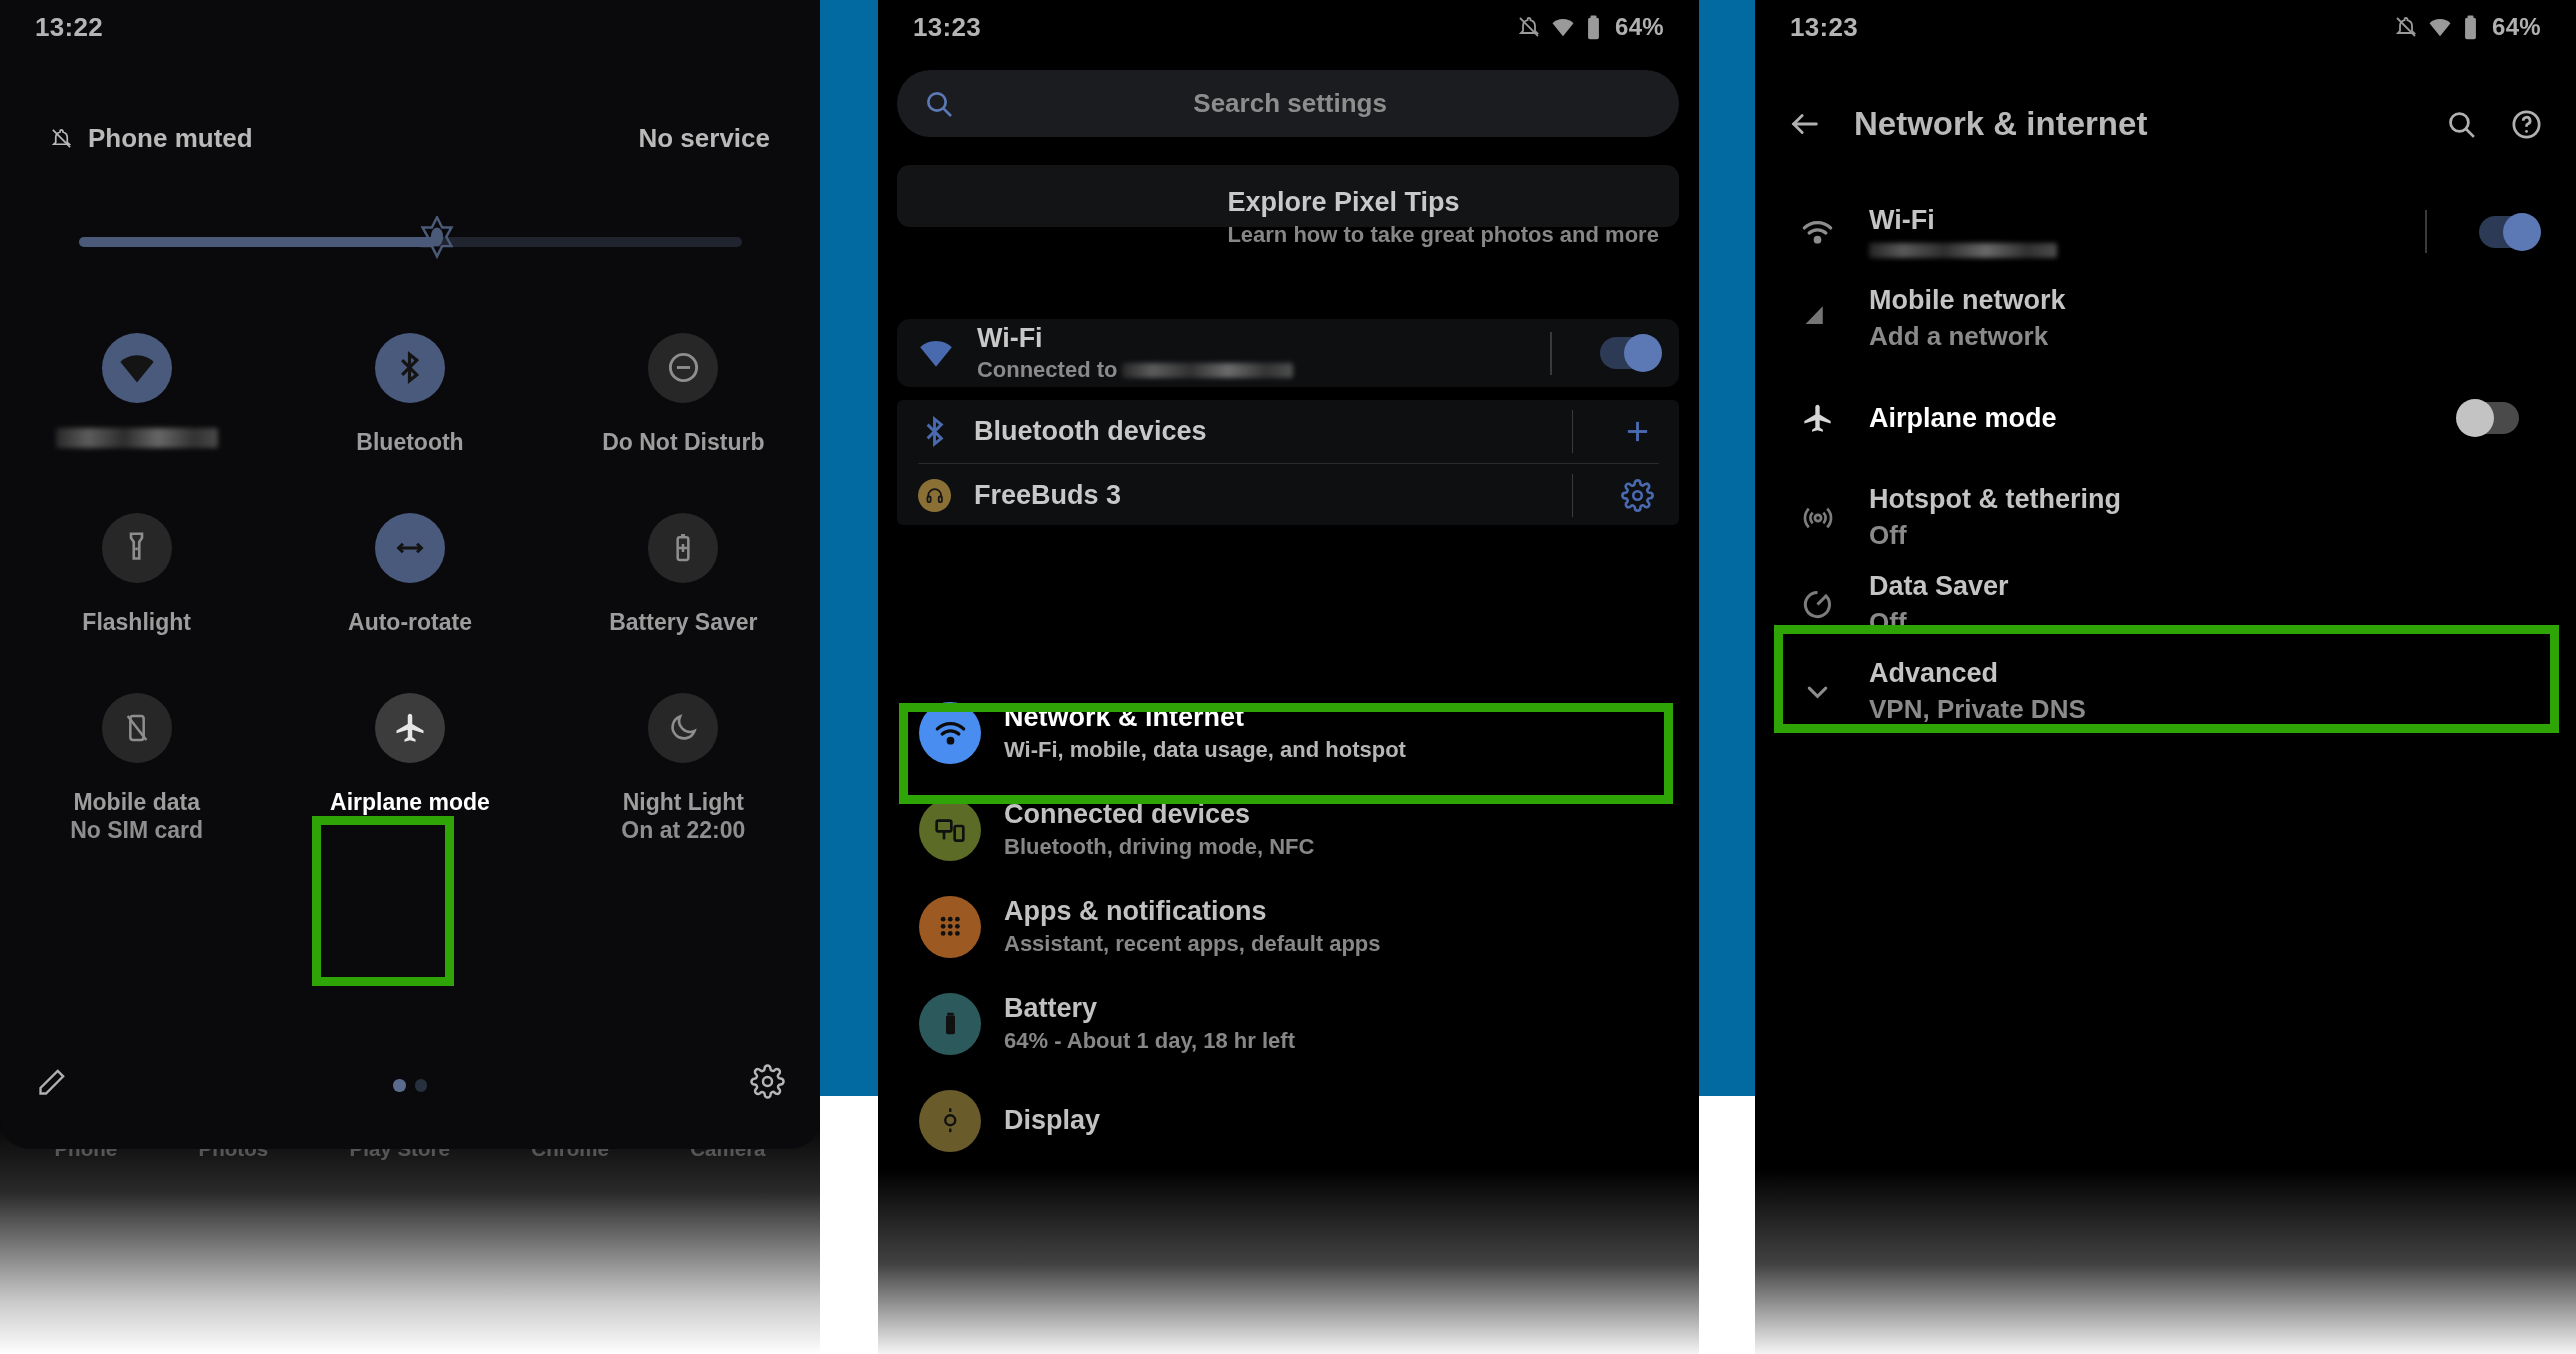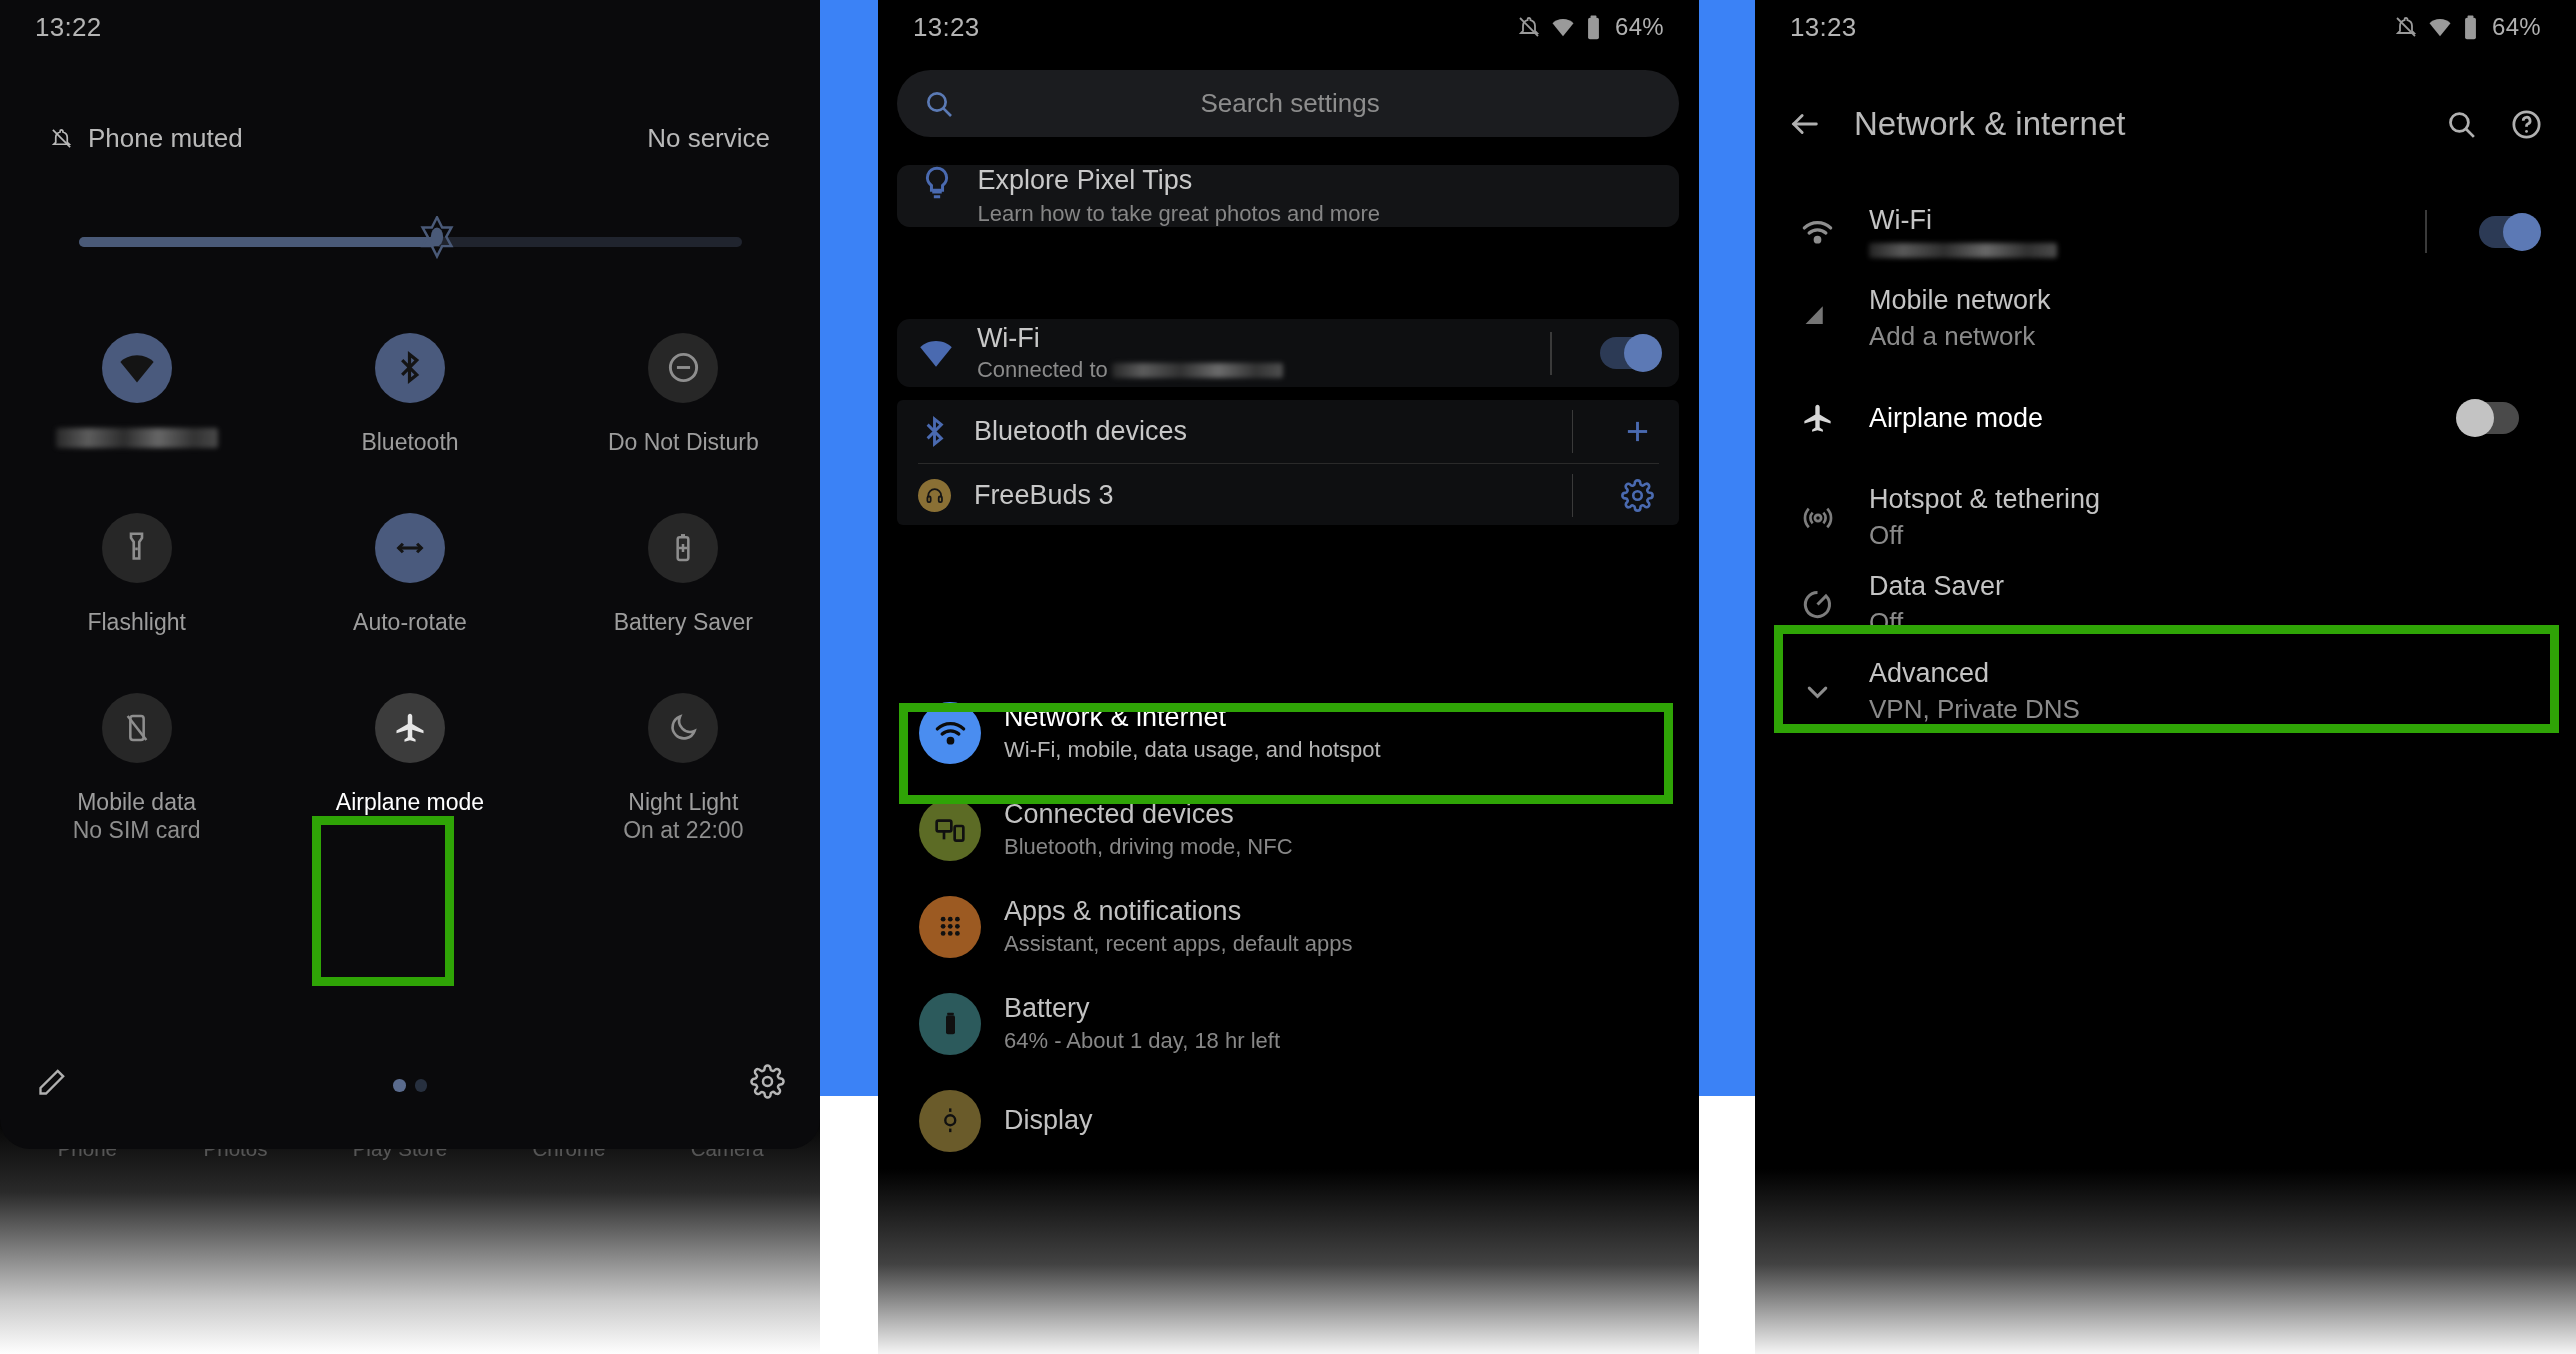--- a/index.html
+++ b/index.html
@@ -2,21 +2,21 @@
 <html style="font-size:9px"><head>
 <meta charset="utf-8">
 <style>
   * { box-sizing: border-box; margin: 0; padding: 0; }
   html, body {
     width: 2576px; height: 1355px;
     background: #ffffff;
     font-family: "Liberation Sans", sans-serif;
     overflow: hidden;
   }
-  .stage { position: relative; width: 2576px; height: 1096px; background: #3b82f6; }
+  .stage { position: relative; width: 2576px; height: 1096px; background: #0369a1; font-weight: bold; }
 
   
   .panel { position: absolute; top: 0; height: 1355px; background: #000; overflow: hidden; }
   #panel-quick-settings { left: 0;    width: 820px; }
   #panel-settings       { left: 878px; width: 821px; }
   #panel-network        { left: 1755px; width: 821px; }
 
   
   .statusbar {
     position: absolute; top: 0; left: 0; right: 0; height: 54px;
@@ -115,21 +115,21 @@
   .search-card {
     position: absolute; top: 70px; left: 19.4px; width: 782px; height: 67px;
     background: #1b1c1f; border-radius: 34px;
     display: flex; align-items: center; padding: 0 26px;
   }
   .search-card .ph { flex: 1; text-align: center; color: #8d8d8d; font-size: 26px; margin-right: 28.5px; }
 
   .tips-card {
     position: absolute; top: 165px; left: 19.4px; width: 782px; height: 62px;
     background: #131416; border-radius: 12.5px;
-    display: flex; align-items: flex-start; padding: 0 20.5px; gap: 21.7px;
+    display: flex; align-items: flex-end; padding: 0 20.5px; gap: 21.7px; flex-direction: column;
   }
   .tips-text .t1 { color: #c9c9c9; font-size: 27px; }
   .tips-text .t2 { color: #868686; font-size: 22px; margin-top: 4.6px; }
 
   .wifi-card {
     position: absolute; top: 319px; left: 19.4px; width: 782px; height: 68px;
     background: #0e0f11; border-radius: 12.5px;
     display: flex; align-items: center; padding: 0 20.5px; gap: 23px;
   }
   .bt-card {

